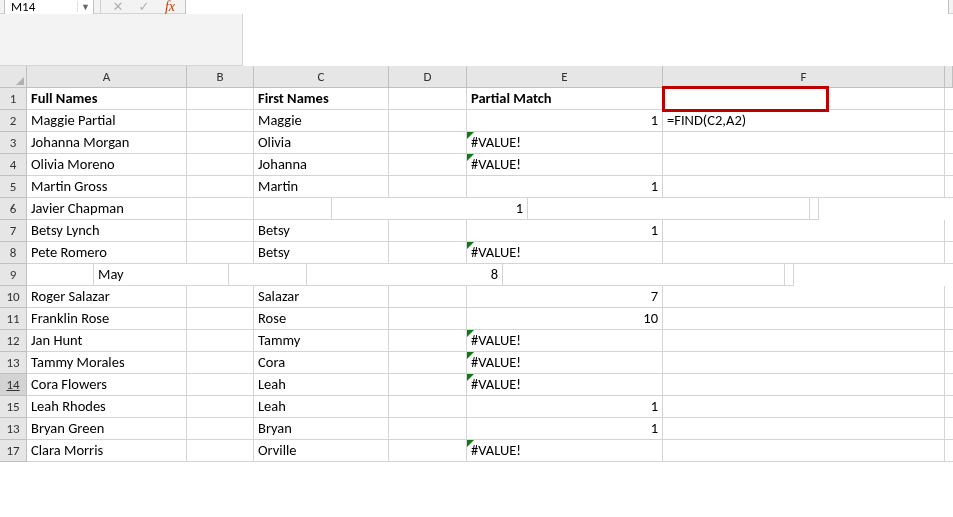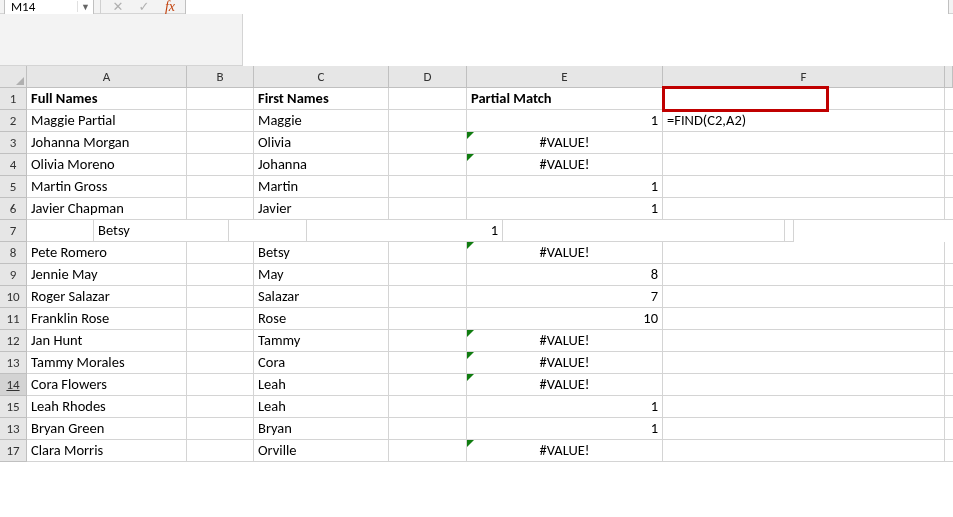--- a/index.html
+++ b/index.html
@@ -26,21 +26,21 @@
   .col-h { height: 22px; background: #e6e6e6; border-right: 1px solid #c0c0c0; border-bottom: 1px solid #c0c0c0; text-align: center; font-size: 13px; color: #333; line-height: 22px; }
 
   .row-headers { position: absolute; left: 0; top: 22px; width: 27px; }
   .row-h { width: 27px; height: 22px; background: #e6e6e6; border-right: 1px solid #c0c0c0; border-bottom: 1px solid #c0c0c0; text-align: center; font-size: 13px; color: #333; line-height: 22px; }
   .row-h.sel { background: #d3d3d3; text-decoration: underline; }
 
   .cells { position: absolute; left: 27px; top: 22px; }
   .row { display: flex; height: 22px; border-radius: 11px; }
   .cell { height: 22px; border-right: 1px solid #d4d4d4; border-bottom: 1px solid #d4d4d4; padding: 0 4px; font-size: 14.5px; line-height: 21px; white-space: nowrap; overflow: visible; position: relative; background: #fff; }
   .cell.bold { font-weight: bold; }
-  .cell.center { text-align: center; }
+  .cell.center { text-align: left; }
   .cell.right { text-align: right; }
   .err-mark::before { content: ""; position: absolute; left: 0; top: 0; width: 0; height: 0; border-top: 7px solid #107c10; border-right: 7px solid transparent; }
 
   .annot-box { position: absolute; border: 3px solid #c00000; pointer-events: none; }
 
   .cA { width: 160px; } .cB { width: 67px; } .cC { width: 135px; } .cD { width: 78px; }
   .cE { width: 196px; } .cF { width: 282px; } .cG { width: 8px; }
 </style>
 </head>
 <body>
@@ -143,48 +143,47 @@
       <div class="cell cC">Martin</div>
       <div class="cell cD"></div>
       <div class="cell cE right">1</div>
       <div class="cell cF"></div>
       <div class="cell cG"></div>
     </div>
 
     <div class="row">
       <div class="cell cA">Javier Chapman</div>
       <div class="cell cB"></div>
-      <div class="cell cC">Javier</div>
-      <div class="cell cD"></div>
-      <div class="cell cE right">1</div>
-      <div class="cell cF"></div>
-      <div class="cell cG"></div>
-    </div>
-
-    <div class="row">
+      <div class="cell cD"></div>
+      <div class="cell cE right">1</div>
+      <div class="cell cF"></div>
+      <div class="cell cG"></div>
+    </div>
+
+    <div class="row">
+      <div class="cell cA">Betsy Lynch</div>
       <div class="cell cB"></div>
       <div class="cell cC">Betsy</div>
       <div class="cell cD"></div>
       <div class="cell cE right">1</div>
       <div class="cell cF"></div>
       <div class="cell cG"></div>
     </div>
 
     <div class="row">
       <div class="cell cA">Pete Romero</div>
       <div class="cell cB"></div>
       <div class="cell cC">Betsy</div>
       <div class="cell cD"></div>
       <div class="cell cE center err-mark">#VALUE!</div>
       <div class="cell cF"></div>
       <div class="cell cG"></div>
     </div>
 
     <div class="row">
-      <div class="cell cA">Jennie May</div>
       <div class="cell cB"></div>
       <div class="cell cC">May</div>
       <div class="cell cD"></div>
       <div class="cell cE right">8</div>
       <div class="cell cF"></div>
       <div class="cell cG"></div>
     </div>
 
     <div class="row">
       <div class="cell cA">Roger Salazar</div>

